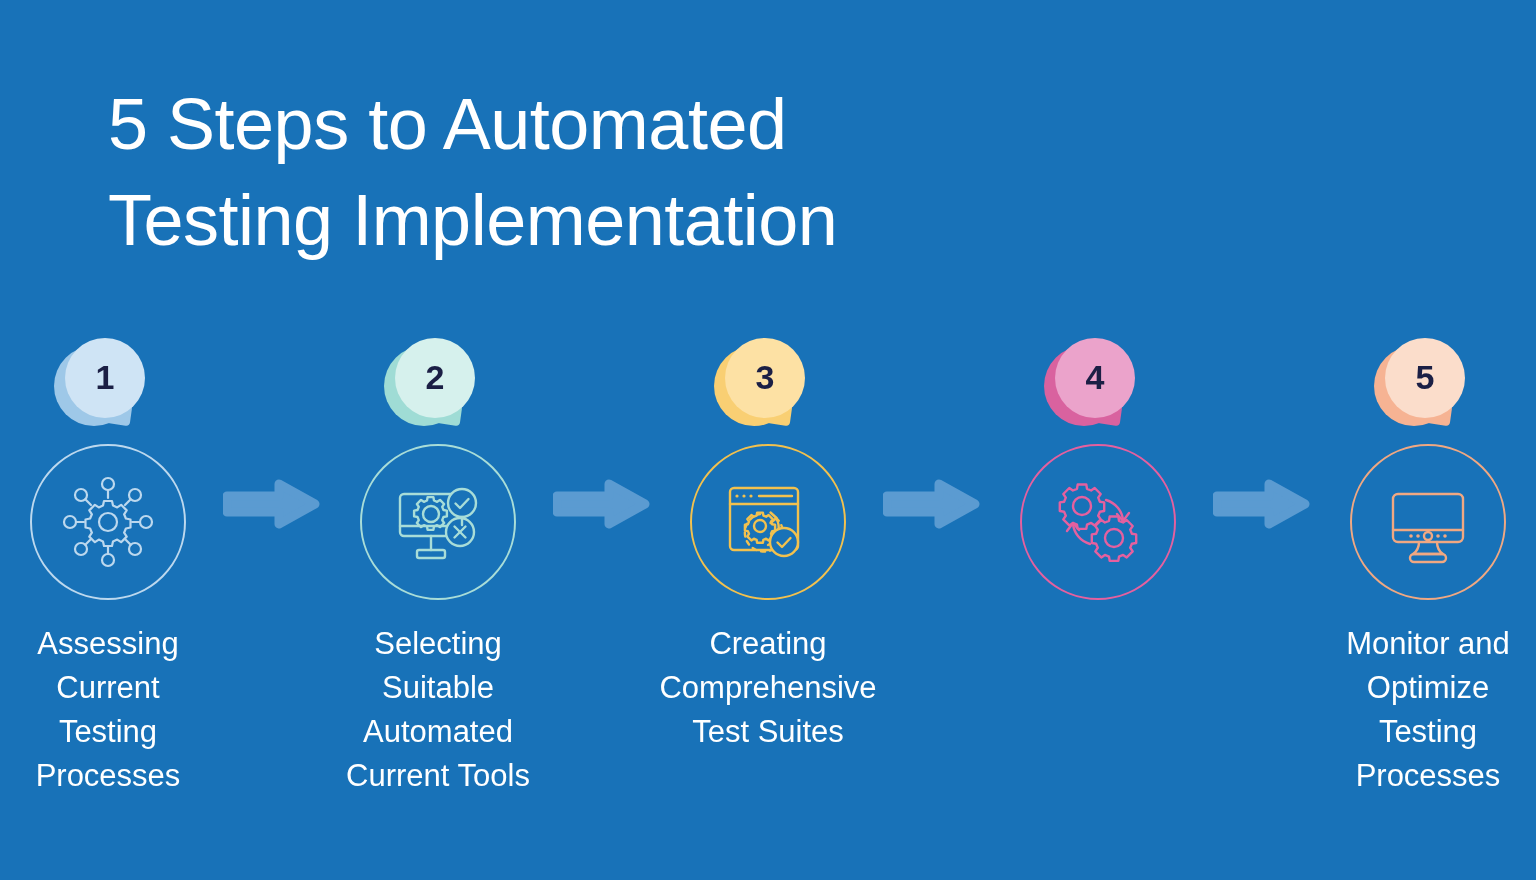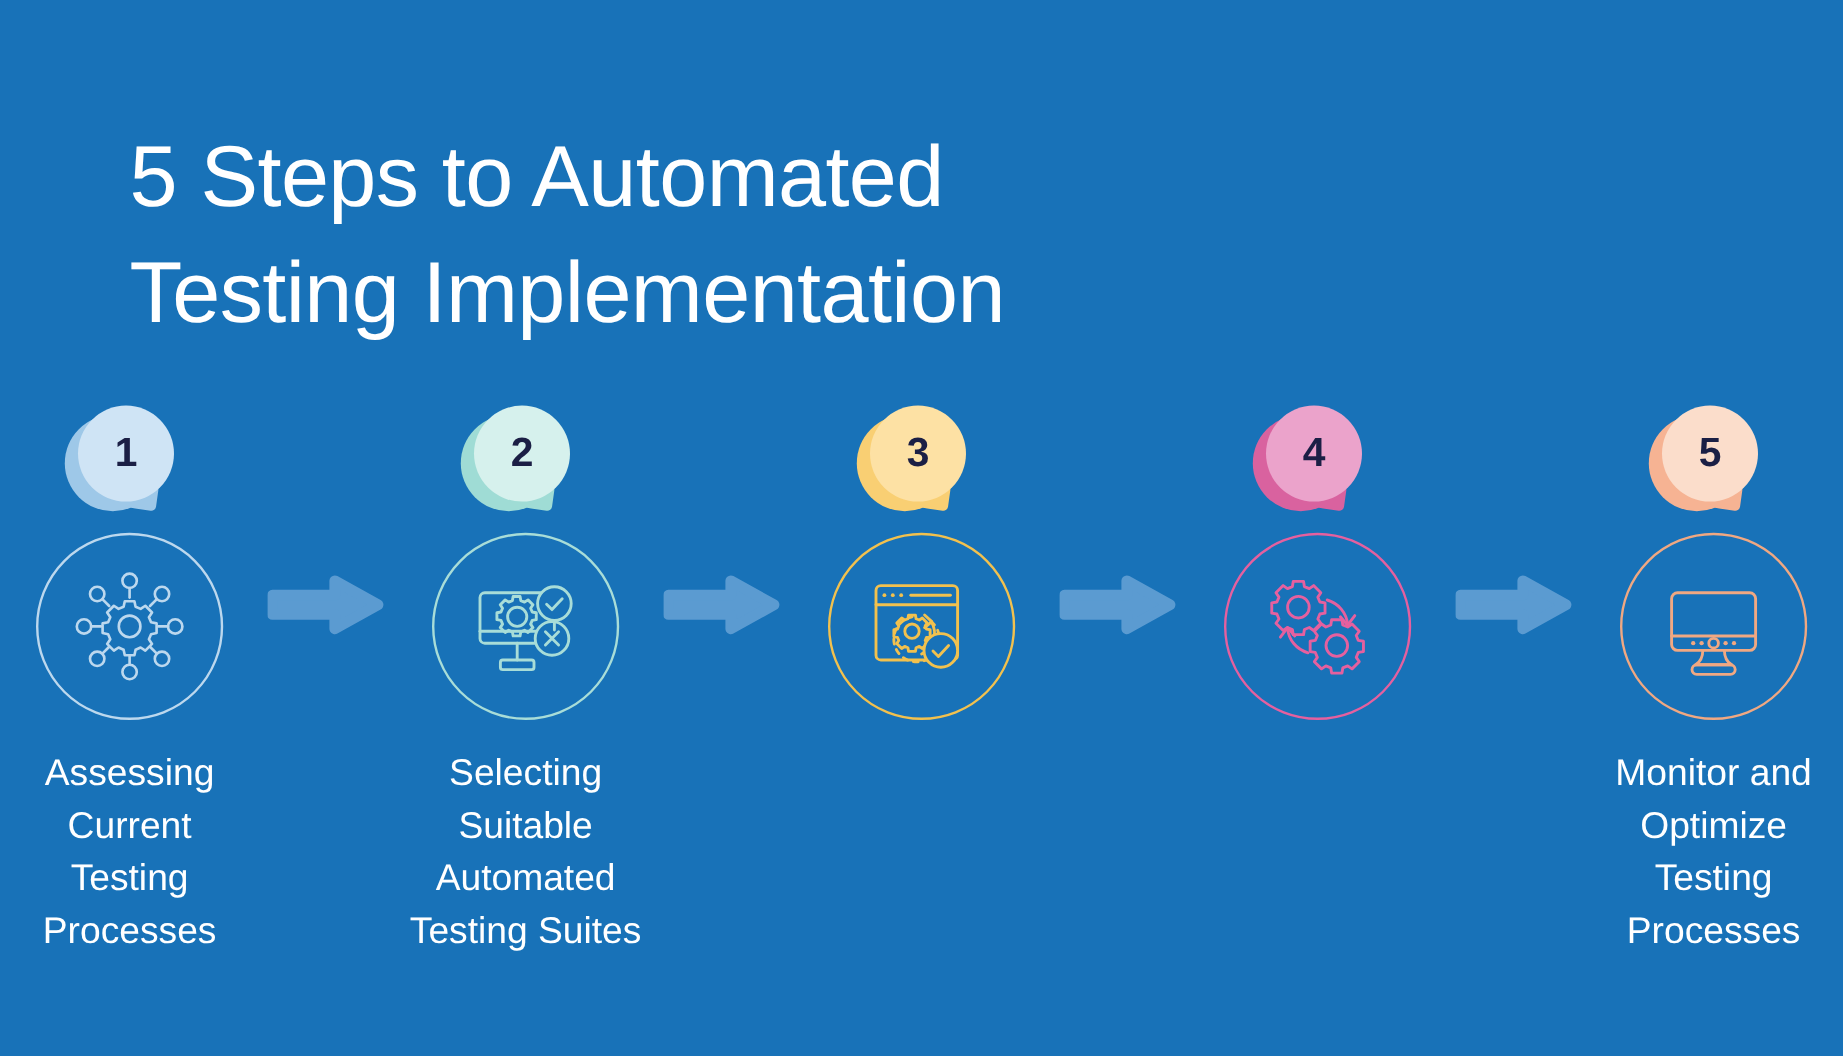--- a/index.html
+++ b/index.html
@@ -18,21 +18,21 @@
     position: relative;
     width: 1536px;
     height: 880px;
     background: #1872b8;
   }
 
   
   #title {
     position: absolute;
     left: 108px;
-    top: 100px;
+    top: 76px;
     width: 1020px;
     color: #ffffff;
     font-size: 72px;
     font-weight: 400;
     line-height: 96px;
     letter-spacing: -0.5px;
     white-space: pre-line;
   }
 
   
@@ -212,21 +212,21 @@
             <circle cx="70" cy="58" r="14" fill="#1872b8"></circle>
             <line x1="64.5" y1="52.5" x2="75.5" y2="63.5"></line>
             <line x1="75.5" y1="52.5" x2="64.5" y2="63.5"></line>
             <path d="M72 43 v8"></path>
           </g>
         </svg>
       </div>
       <div class="caption">Selecting
 Suitable
 Automated
-Testing Suites</div>
+Current Tools</div>
     </div>
 
     <div class="arrow">
       <svg width="100" height="52" viewBox="0 0 100 52">
         <path d="M4 18 h52 v-12 l36 20 -36 20 v-12 h-52 z" fill="#5b9bd1" stroke="#5b9bd1" stroke-width="9" stroke-linejoin="round"></path>
       </svg>
     </div>
 
     <div class="step">
       <div class="badge-wrap">
@@ -248,20 +248,23 @@
             <circle cx="40" cy="52" r="6"></circle>
             <path d="M36.6 41.6l.5-3h5.8l.5 3 2.7 1.1 2.5-1.7 4.1 4.1-1.7 2.5 1.1 2.7 3 .5v5.8l-3 .5-1.1 2.7 1.7 2.5-4.1 4.1-2.5-1.7-2.7 1.1-.5 3h-5.8l-.5-3-2.7-1.1-2.5 1.7-4.1-4.1 1.7-2.5-1.1-2.7-3-.5v-5.8l3-.5 1.1-2.7-1.7-2.5 4.1-4.1 2.5 1.7z"></path>
             <path d="M56 44a19 19 0 1 1-16-4" stroke-dasharray="4 5"></path>
             <path d="M56 44a19 19 0 0 1-8 27"></path>
             <path d="M50.5 38.5 L56.5 44 L50.5 49"></path>
             <circle cx="64" cy="68" r="14" fill="#1872b8"></circle>
             <path d="M57.5 68.5l4.5 4.5 8.5-9"></path>
           </g>
         </svg>
       </div>
+      <div class="caption">Creating
+Comprehensive
+Test Suites</div>
     </div>
 
     <div class="arrow">
       <svg width="100" height="52" viewBox="0 0 100 52">
         <path d="M4 18 h52 v-12 l36 20 -36 20 v-12 h-52 z" fill="#5b9bd1" stroke="#5b9bd1" stroke-width="9" stroke-linejoin="round"></path>
       </svg>
     </div>
 
     <div class="step">
       <div class="badge-wrap">

